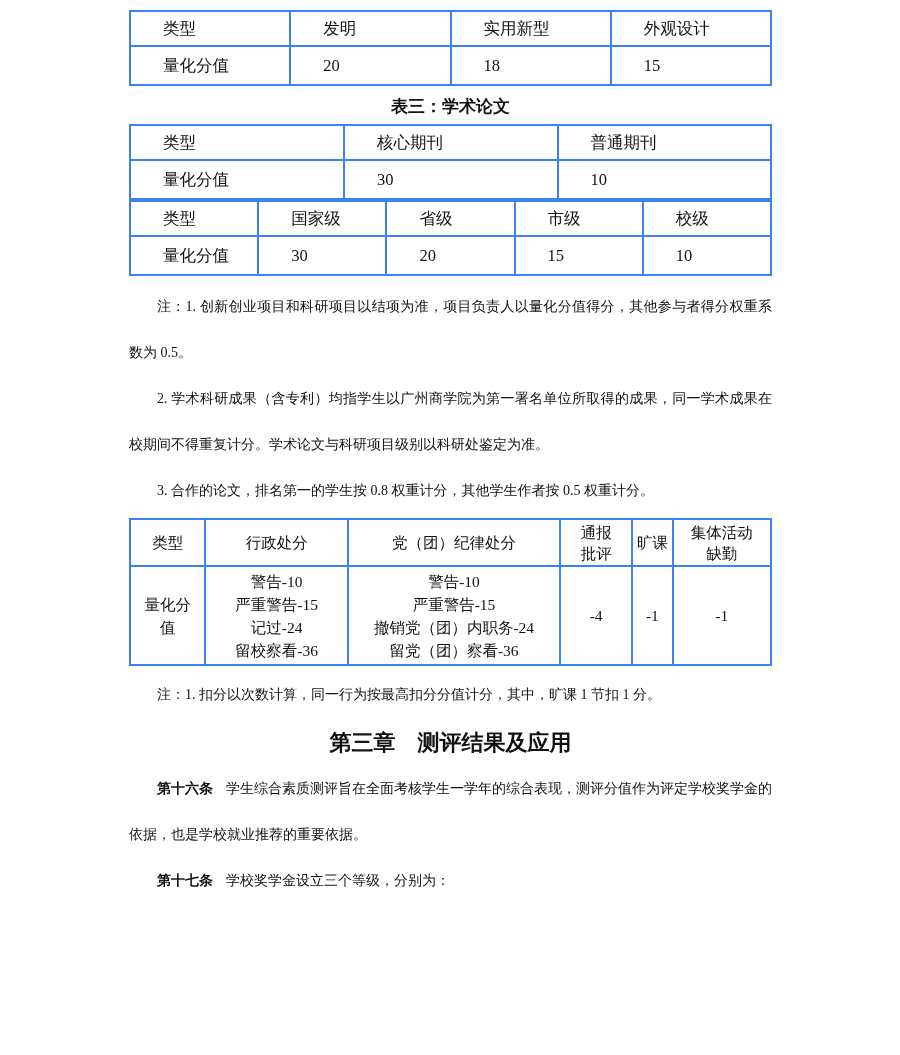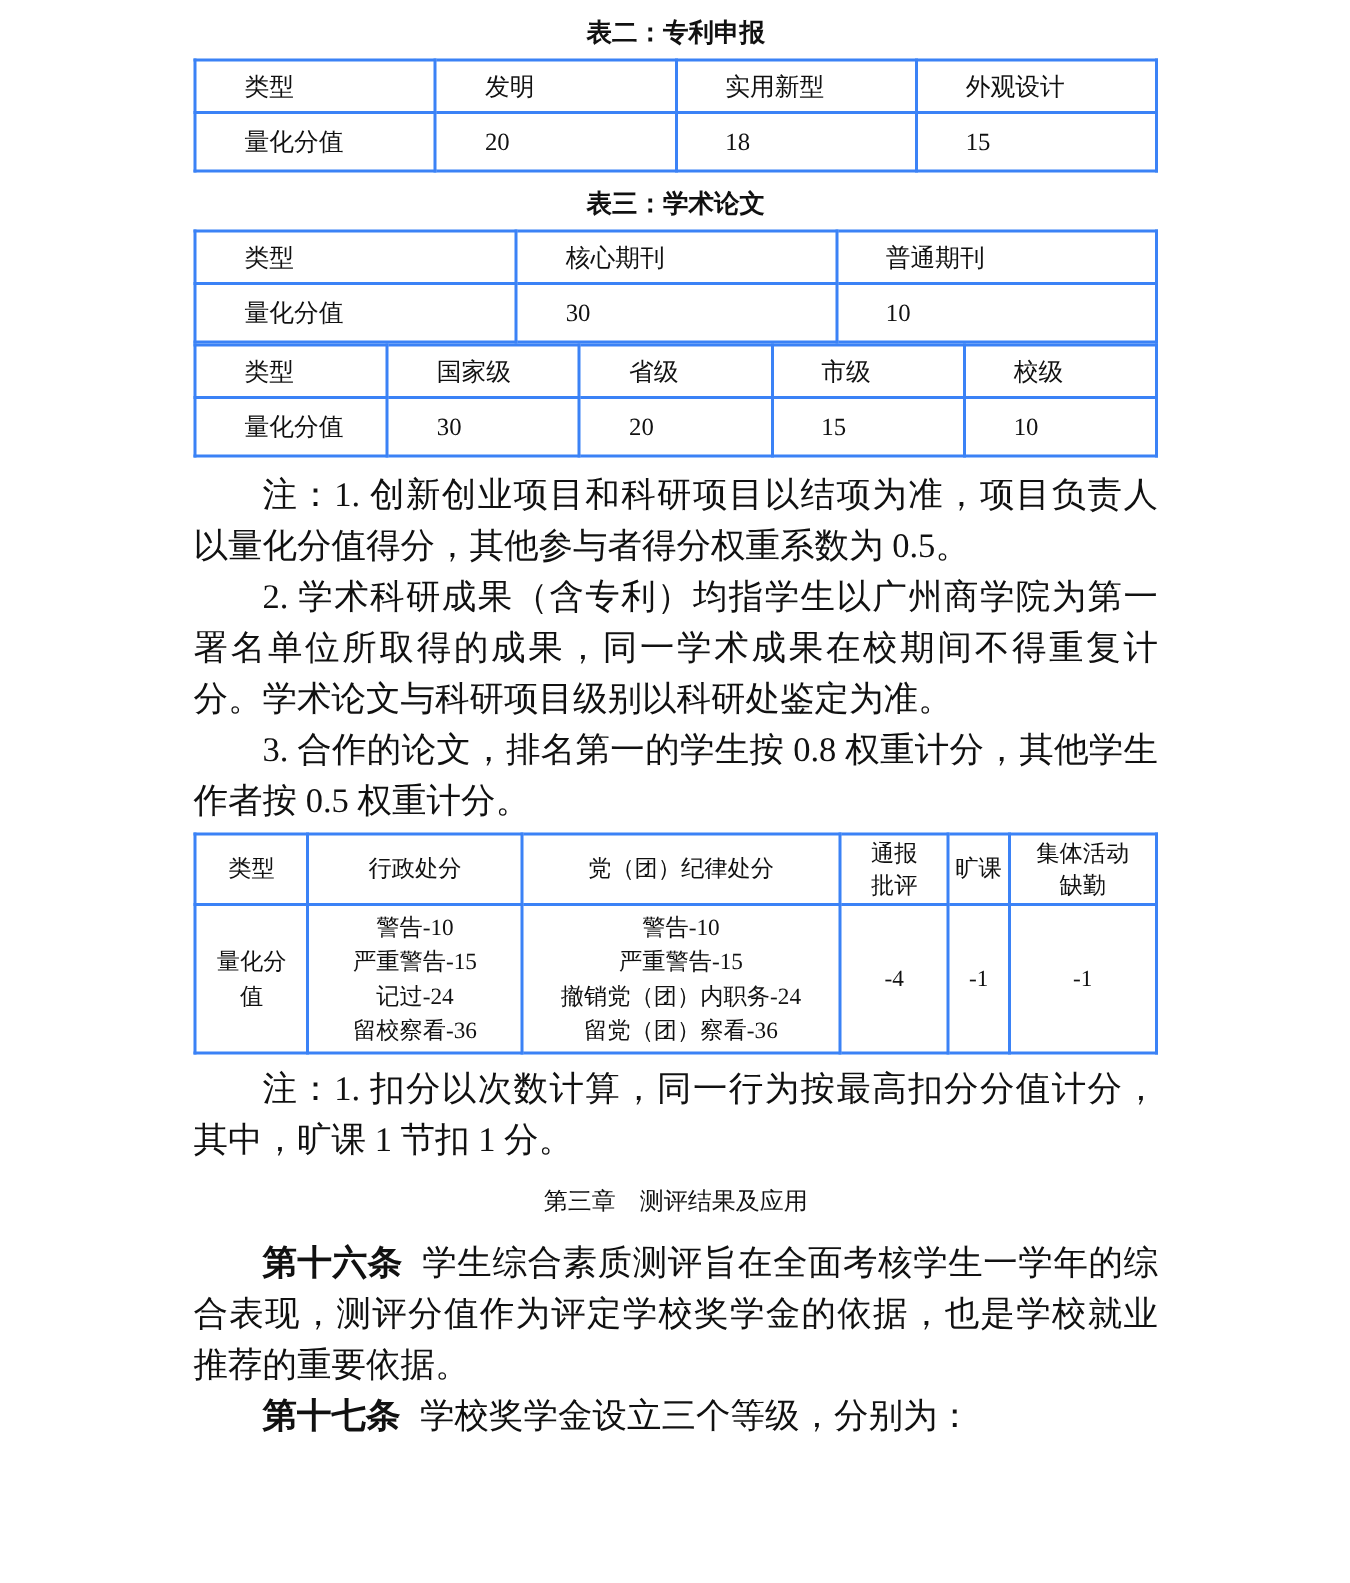--- a/index.html
+++ b/index.html
@@ -16,34 +16,33 @@
   .grid td{font-size:16.5px;text-align:left;padding:0 6px 0 32px;}
   .grid tr.hdr td{height:33px;}
   .grid tr.val td{height:37px;}
   .dt td{font-size:15.5px;text-align:center;padding:0 4px;}
   .dt tr.hdr td{height:45px;line-height:21px;}
   .dt tr.val td{height:97px;line-height:23px;white-space:pre-line;margin-left:48px;}
   .dt td.pad12{padding:0 12px;}
   .dt td.pad14{padding:0 14px;}
   .dt td.pad0{padding:0 1px;font-family:Liberation Serif, serif;}
   .text-block{margin-top:8px;}
-  .body-text{font-size:23px;line-height:34px;text-align:justify;margin:0;text-indent:2em;}
+  .body-text{font-size:14px;line-height:46px;text-align:justify;margin:0;text-indent:2em;}
   .dt-wrap{margin-top:4px;}
   .after-dt{margin-top:6px;}
   .bold{font-weight:bold;}
   .lead-gap{margin-left:13px;}
-  .chapter{font-size:16px;font-weight:normal;text-align:center;line-height:30px;margin:10px 0 8px 0;text-indent:0;}
+  .chapter{font-size:22px;font-weight:bold;text-align:center;line-height:30px;margin:10px 0 8px 0;text-indent:0;}
 </style>
 </head>
 <body>
 
 <div class="page">
   <div class="content">
 
-    <div class="tbl-title">表二：专利申报</div>
     <table class="grid">
       <colgroup>
           <col style="width:25%">
           <col style="width:25%">
           <col style="width:25%">
           <col style="width:25%">
         </colgroup>
       <tbody>
           <tr class="hdr">
         <td>类型</td>

